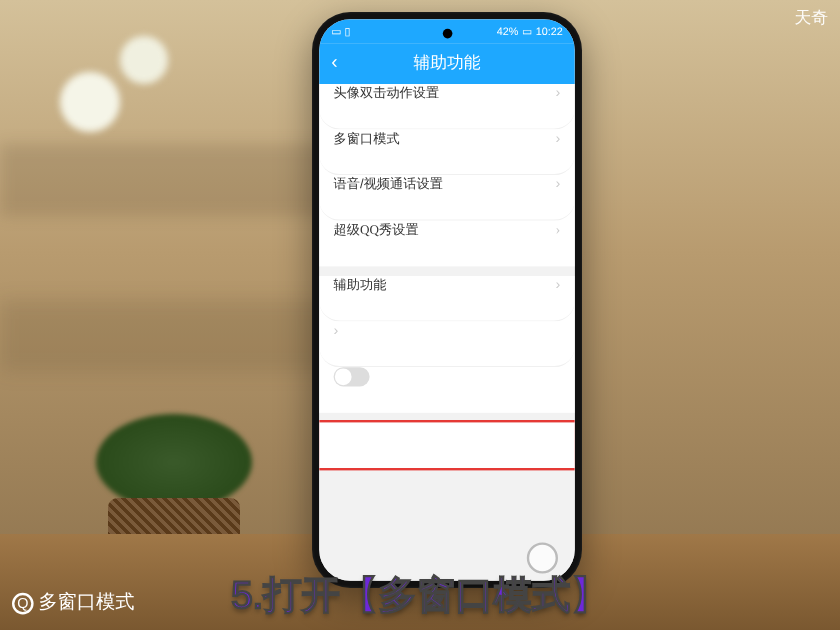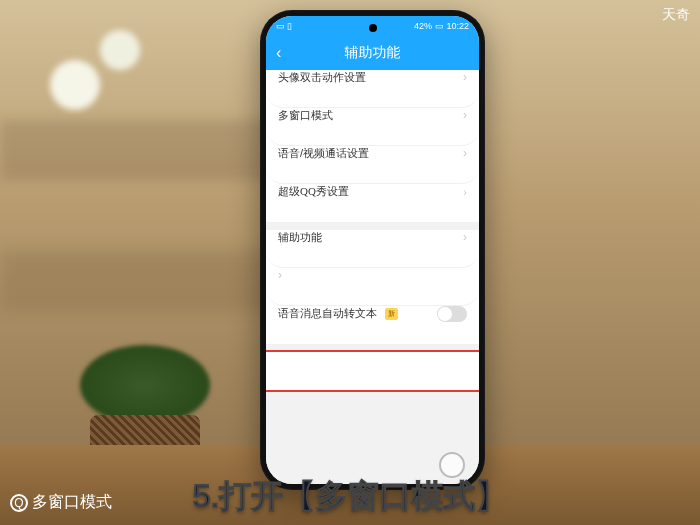--- a/index.html
+++ b/index.html
@@ -88,21 +88,21 @@
     position:absolute;bottom:6px;right:14px;width:26px;height:26px;
     border:2px solid #bbb;border-radius:50%;background:rgba(255,255,255,.7);
   }
 
   
   .watermark-tr{position:absolute;top:6px;right:10px;color:#fff;font-size:14px;font-weight:400;opacity:.95;}
   .watermark-bl{position:absolute;bottom:12px;left:10px;color:#fff;font-size:16px;display:flex;align-items:center;gap:4px;}
   .watermark-bl .q{display:inline-block;width:18px;height:18px;border:2px solid #fff;border-radius:50%;font-size:12px;line-height:14px;text-align:center;}
   .caption{
     position:absolute;bottom:6px;left:50%;transform:translateX(-50%);
-    font-size:32px;font-weight:500;color:#0f172a;
+    font-size:32px;font-weight:500;color:#6d28d9;
     -webkit-text-stroke:2px #444;
     text-shadow:0 2px 4px rgba(0,0,0,.5);
     white-space:nowrap;
     text-align:center;
   }
 </style>
 </head>
 <body>
 
 <div class="bg-shelf"></div>
@@ -165,24 +165,20 @@
           <div class="row">
             <div class="row-left">
               <span>辅助功能</span>
             </div>
             <span class="chev">›</span>
           </div>
           <div class="row">
             <span class="chev">›</span>
           </div>
           <div class="row">
-            <div class="row-left">
-              <span>语音消息自动转文本</span>
-              <span class="badge">新</span>
-            </div>
             <div class="toggle off"></div>
           </div>
         </div>
         <div class="group">
           <div class="row" style="position: relative;">
             <div class="highlight-box" style="inset: -2px;"></div>
           </div>
         </div>
       </div>
 

